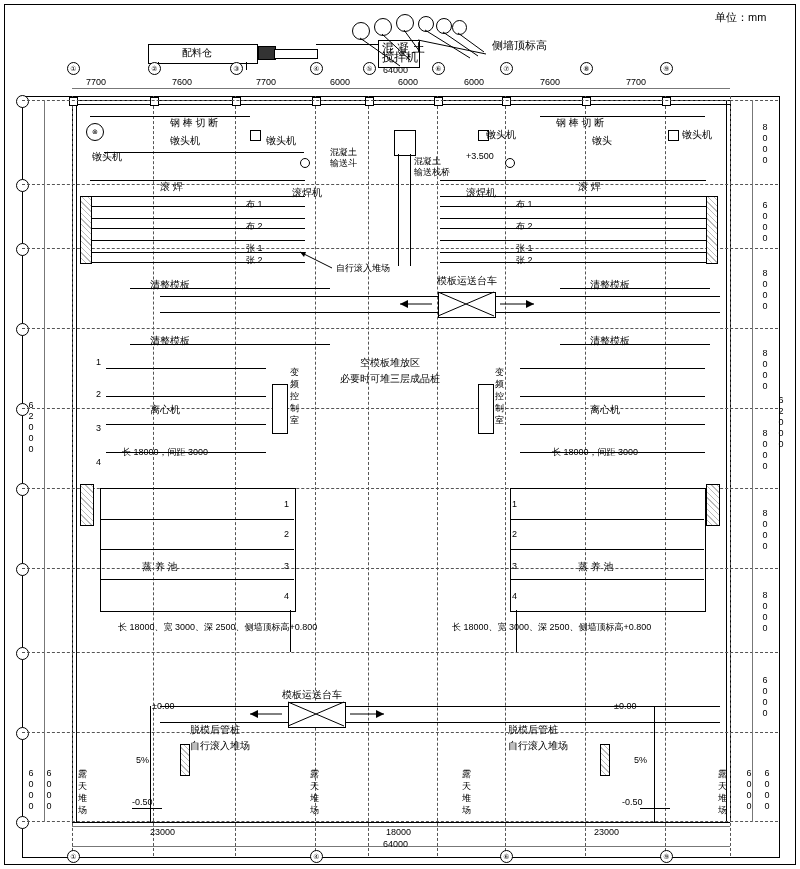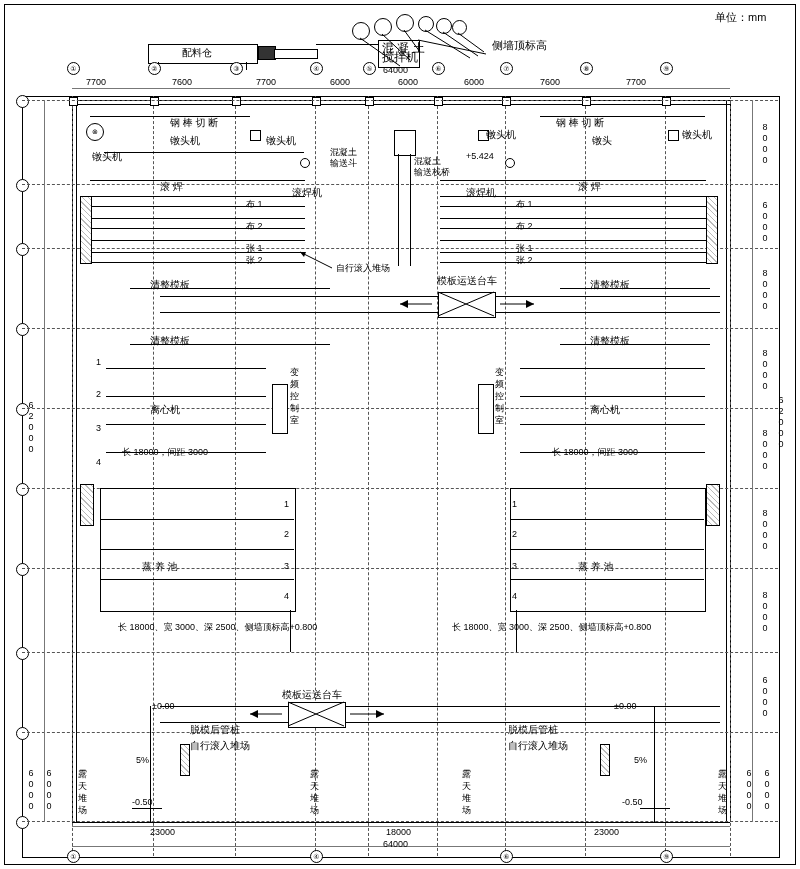--- a/index.html
+++ b/index.html
@@ -171,21 +171,21 @@
   <div class="t" style="left:682px;top:130px;">镦头机</div>
 
   <div class="ln h" style="left:104px;top:152px;width:200px;"></div>
   <div class="t" style="left:92px;top:152px;">镦头机</div>
   <div class="circ" style="left:300px;top:158px;width:8px;height:8px;"></div>
   <div class="circ" style="left:505px;top:158px;width:8px;height:8px;"></div>
 
   <div class="box" style="left:394px;top:130px;width:20px;height:24px;"></div>
   <div class="t t9" style="left:330px;top:147px;line-height:11px;">混凝土<br>输送斗</div>
   <div class="t t9" style="left:414px;top:156px;line-height:11px;">混凝土<br>输送栈桥</div>
-  <div class="t t9" style="left:466px;top:152px;">+5.424</div>
+  <div class="t t9" style="left:466px;top:152px;">+3.500</div>
 
   <div class="ln v" style="left:398px;top:154px;height:112px;"></div>
   <div class="ln v" style="left:410px;top:154px;height:112px;"></div>
 
   <div class="ln h" style="left:90px;top:180px;width:215px;"></div>
   <div class="ln h" style="left:440px;top:180px;width:266px;"></div>
   <div class="t" style="left:160px;top:182px;">滚    焊</div>
   <div class="t" style="left:292px;top:188px;">滚焊机</div>
   <div class="t" style="left:466px;top:188px;">滚焊机</div>
   <div class="t" style="left:578px;top:182px;">滚    焊</div>
@@ -239,20 +239,21 @@
   <div class="ln h" style="left:130px;top:288px;width:200px;"></div>
   <div class="t" style="left:150px;top:280px;">清整模板</div>
   <div class="ln h" style="left:560px;top:288px;width:150px;"></div>
   <div class="t" style="left:590px;top:280px;">清整模板</div>
 
   <div class="ln h" style="left:130px;top:344px;width:200px;"></div>
   <div class="t" style="left:150px;top:336px;">清整模板</div>
   <div class="ln h" style="left:560px;top:344px;width:150px;"></div>
   <div class="t" style="left:590px;top:336px;">清整模板</div>
 
+  <div class="t" style="left:340px;top:355px;line-height:16px;text-align:center;">空模板堆放区<br>必要时可堆三层成品桩</div>
 
   <div class="box" style="left:272px;top:384px;width:14px;height:48px;"></div>
   <div class="t t9" style="left:290px;top:366px;line-height:12px;">变<br>频<br>控<br>制<br>室</div>
   <div class="box" style="left:478px;top:384px;width:14px;height:48px;"></div>
   <div class="t t9" style="left:495px;top:366px;line-height:12px;">变<br>频<br>控<br>制<br>室</div>
 
   <div class="ln h" style="left:106px;top:368px;width:160px;"></div>
   <div class="t t9" style="left:96px;top:358px;">1</div>
   <div class="ln h" style="left:106px;top:396px;width:160px;"></div>
   <div class="t t9" style="left:96px;top:390px;">2</div>

